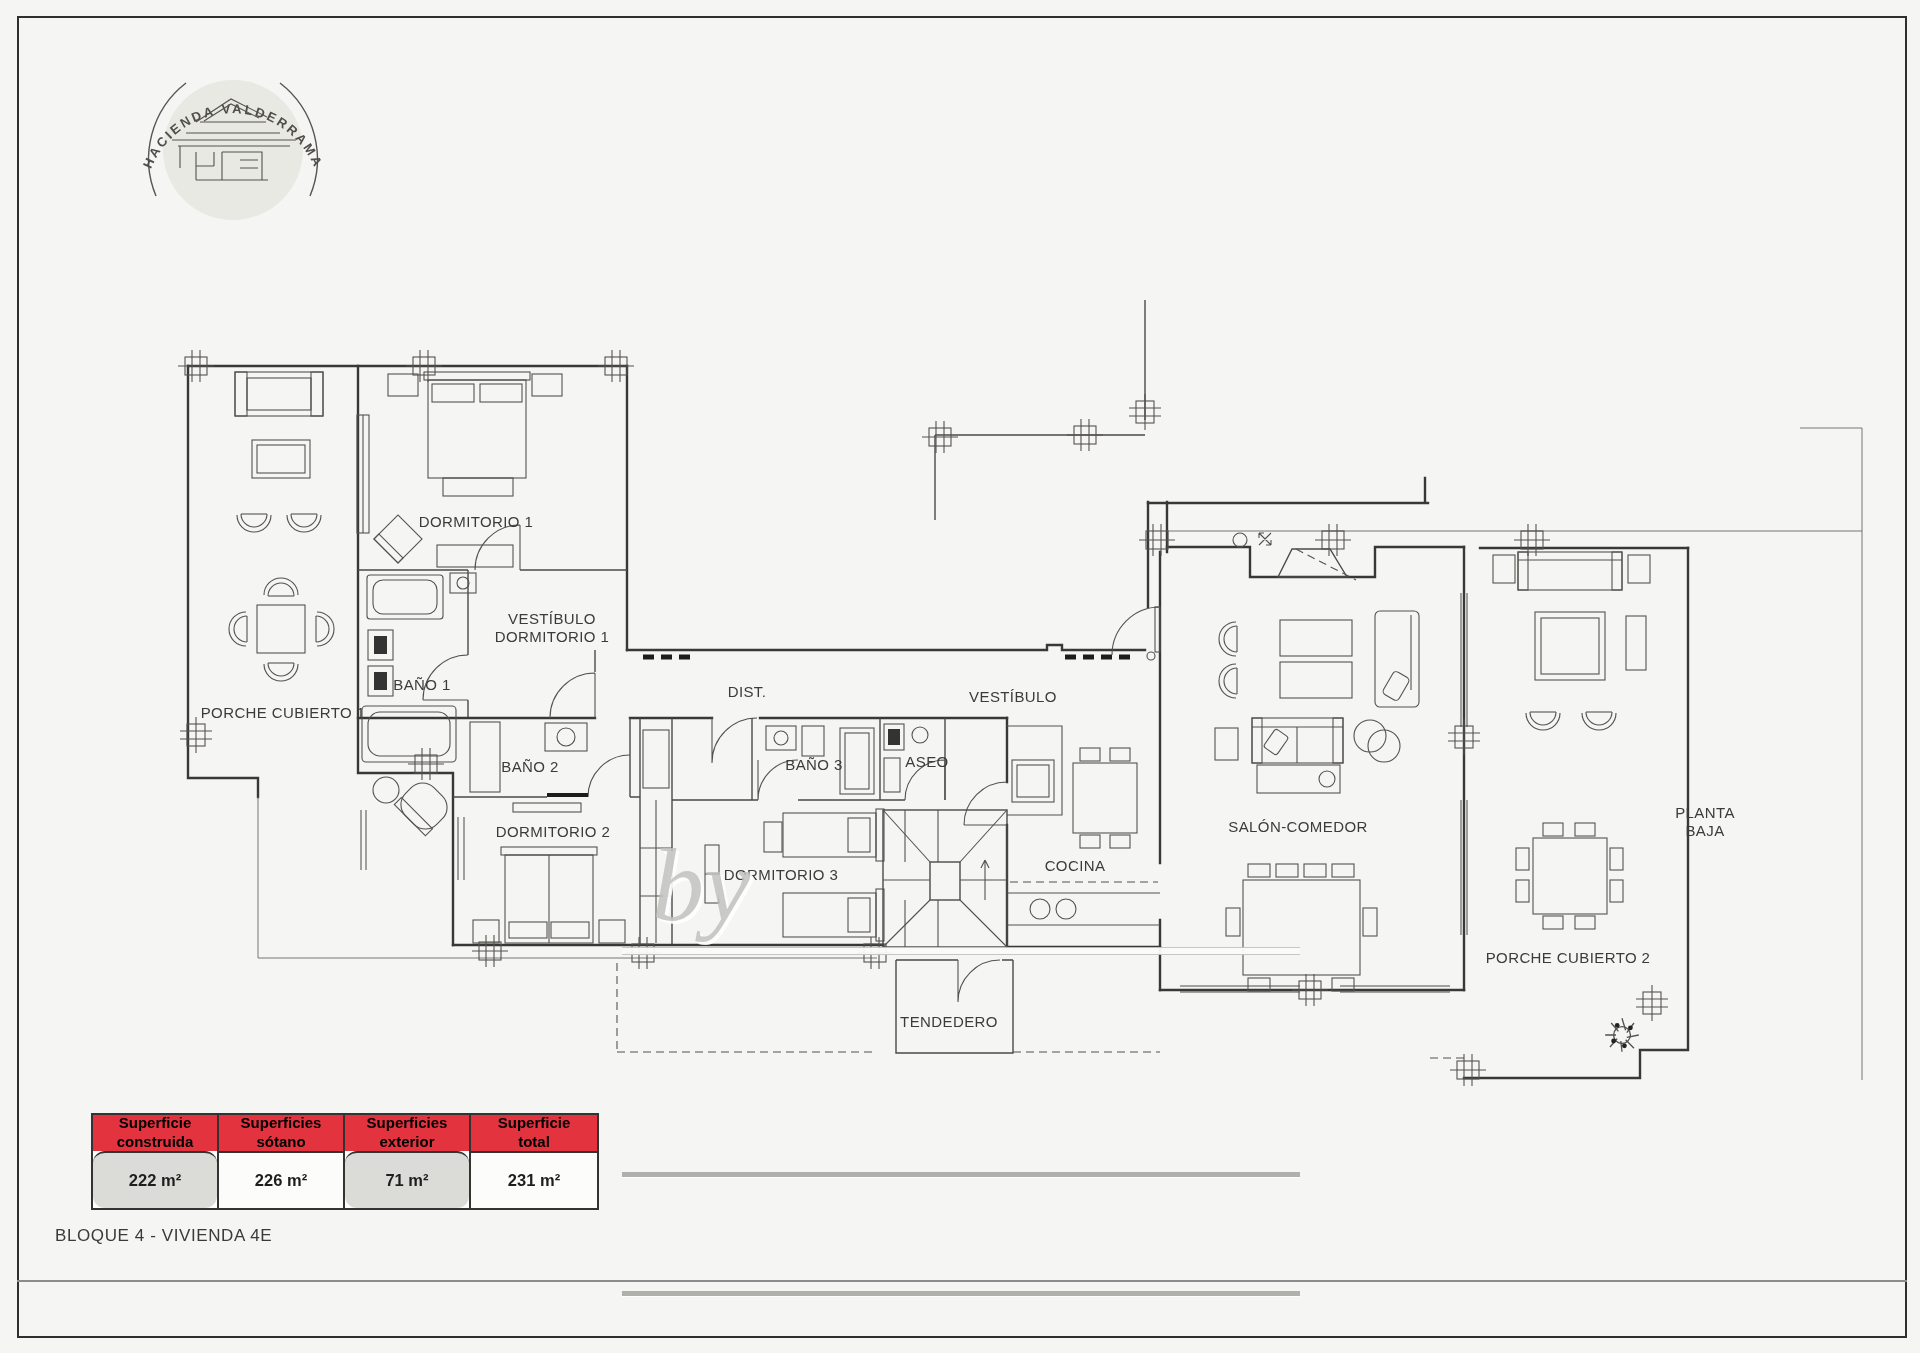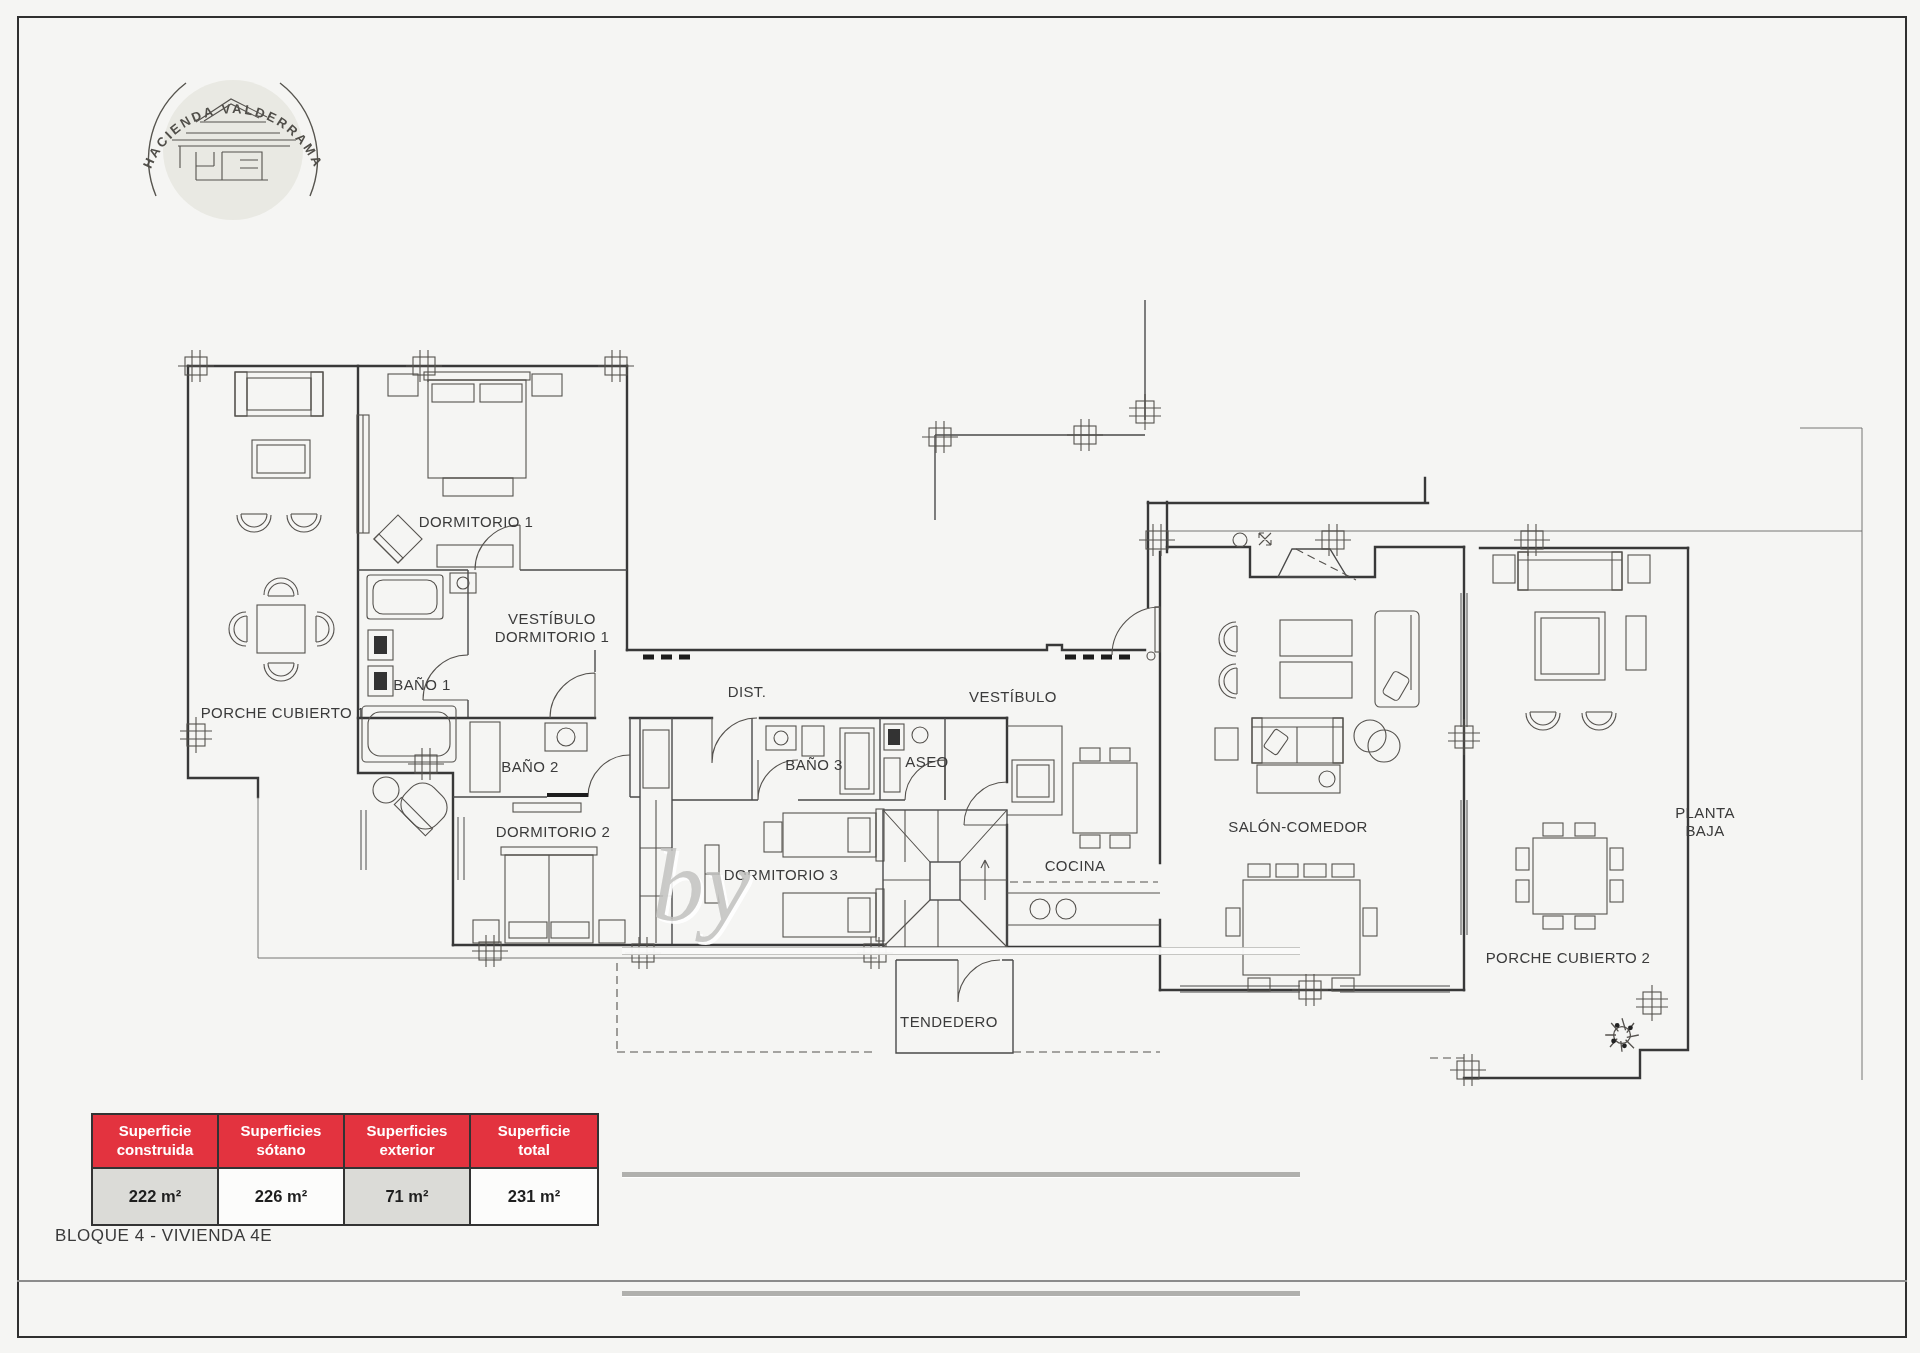--- a/index.html
+++ b/index.html
@@ -8,25 +8,25 @@
   #frame{position:absolute;left:17px;top:16px;width:1890px;height:1322px;
          border:2px solid #2f2f2f;box-sizing:border-box;}
   #footer-line{position:absolute;left:17px;top:1280px;width:1890px;height:2px;background:#8c8c8c;}
   #footer-text{position:absolute;left:55px;top:1226px;font-size:17px;letter-spacing:.6px;color:#3a3a3a;}
   #plan-svg{position:absolute;left:0;top:0;}
   
   #area-table{position:absolute;left:91px;top:1113px;width:508px;border:2.5px solid #333;
               display:flex;box-sizing:border-box;background:#fff;}
   .atcol{width:25%;border-right:2px solid #333;box-sizing:border-box;}
   .atcol:last-child{border-right:none;}
-  .athead{height:52px;background:#e3333f;color:#ffffff;font-weight:bold;font-size:15px;line-height:1.25;
+  .athead{height:36px;background:#e3333f;color:#000000;font-weight:bold;font-size:15px;line-height:1.25;
           display:flex;flex-direction:column;align-items:center;justify-content:center;text-align:center;}
   .atval{height:55px;display:flex;align-items:center;justify-content:center;
          font-weight:bold;font-size:16.5px;color:#1e1e1e;border-top:2px solid #333;}
-  .shaded{background:#dbdbd7;} .plain{background:#fcfcfb;}
+  .shaded{background:#dbdbd7;border-radius:12px;} .plain{background:#fcfcfb;}
   
   .wm{position:absolute;pointer-events:none;}
   #wm-by{left:652px;top:818px;font-family:"Liberation Serif",serif;font-style:italic;font-size:104px;
          color:rgba(193,193,190,.85);text-shadow:3px 3px 0 rgba(255,255,255,.9);margin-top:7px;}
   #wm-band{left:622px;top:947px;width:678px;height:6px;background:#fbfbfa;
            border-top:1px solid #c4c4c1;border-bottom:1px solid #c4c4c1;opacity:.95;}
   #wm-brand{left:622px;top:897px;width:678px;}
   #wm-brand span{display:inline-block;font-family:"Liberation Serif",serif;font-size:212px;line-height:1;
         white-space:nowrap;color:#fff;transform:scale(.62,1.25);transform-origin:0 0;
         text-shadow:7px 3px 1px rgba(156,156,152,.7);}

